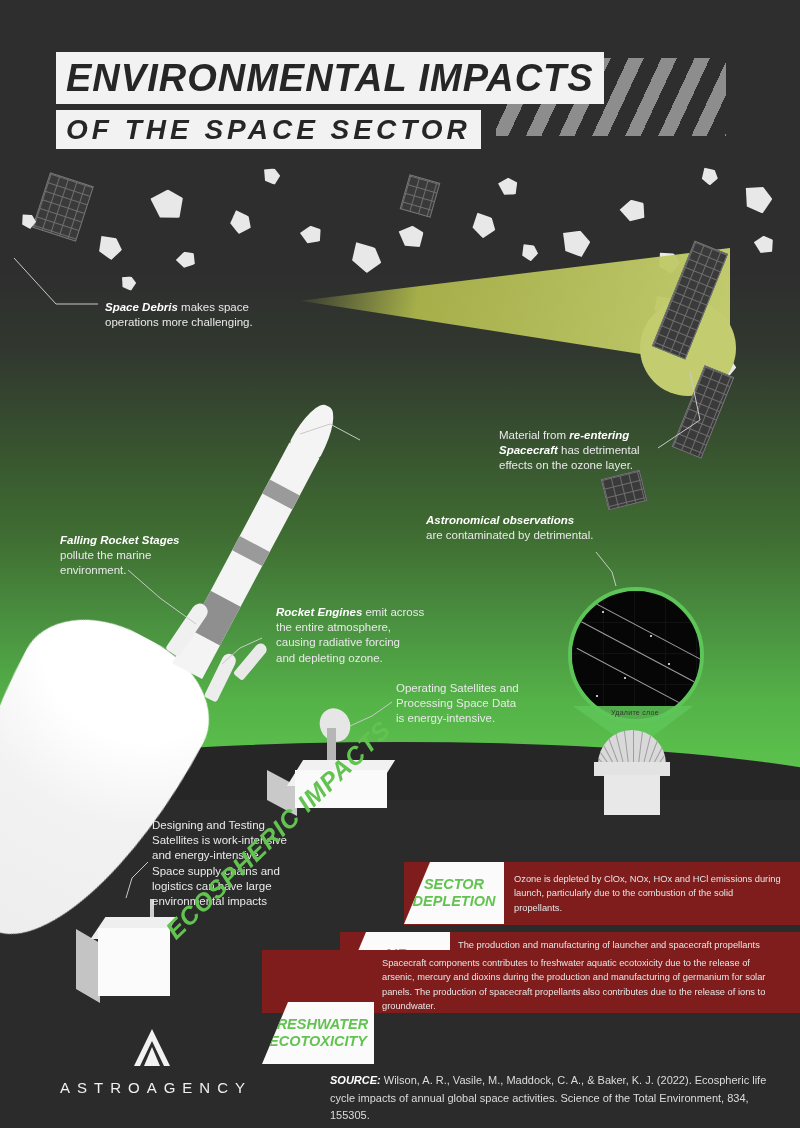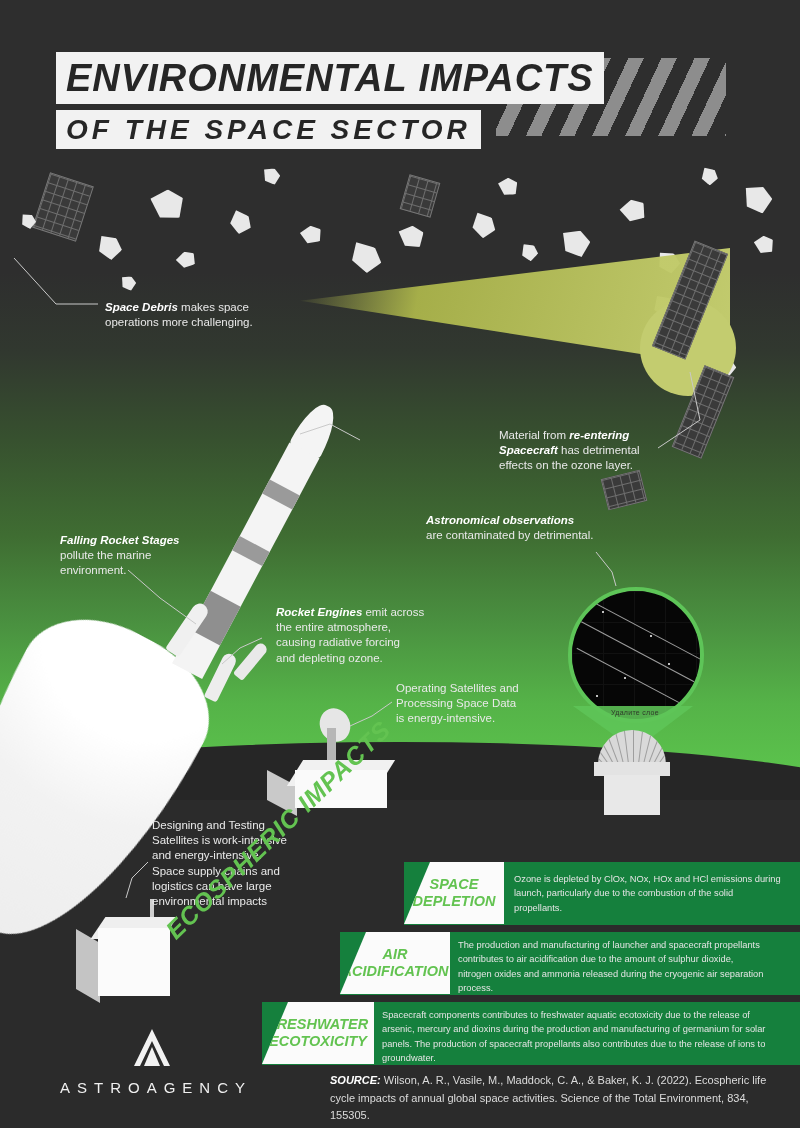--- a/index.html
+++ b/index.html
@@ -81,21 +81,21 @@
   .cone{position:absolute;left:300px;top:248px;width:430px;height:120px;
         background:linear-gradient(100deg,rgba(180,190,70,0.0) 0%,rgba(186,196,78,0.85) 28%,#c2cb6e 100%);
         clip-path:polygon(0% 44%,100% 0%,100% 100%);}
   .cone-ball{position:absolute;left:640px;top:300px;width:96px;height:96px;border-radius:50%;background:#c3cc6f;}
 
   
   .eco-label{position:absolute;left:170px;top:920px;color:#63c351;font-weight:bold;font-style:italic;
      font-size:25px;letter-spacing:1px;transform:rotate(-44deg);transform-origin:left center;white-space:nowrap;}
 
   
-  .ipanel{position:absolute;height:63px;background:#15803d;}
+  .ipanel{position:absolute;height:63px;background:#7f1d1d;}
   .itag{position:absolute;height:62px;background:#fbfbfb;display:flex;flex-direction:column;
         justify-content:center;align-items:center;color:#63c351;font-weight:bold;font-style:italic;
         font-size:14.5px;line-height:1.18;text-align:center;
         clip-path:polygon(26px 0,100% 0,100% 100%,0 100%);}
   .itag span{display:block;white-space:nowrap;}
   .idesc{position:absolute;color:#e4e4e4;font-size:9.3px;line-height:1.55;}
 
   
   .source{position:absolute;left:330px;top:1072px;width:452px;color:#dcdcdc;font-size:11px;line-height:1.6;}
   .source b{font-style:italic;font-weight:bold;color:#fff;}
@@ -262,33 +262,33 @@
     <span>Processing Space Data</span><br>
     <span>is energy-intensive.</span>
   </div>
 
   <div class="eco-label">ECOSPHERIC IMPACTS</div>
 
   <div class="ipanel" style="left:404px;top:862px;width:396px;">
     <div class="idesc" style="left:110px;top:10px;width:268px;">Ozone is depleted by ClOx, NOx, HOx and HCl emissions during launch, particularly due to the combustion of the solid propellants.</div>
   </div>
   <div class="itag" style="left:404px;top:862px;width:100px;">
-    <span>SPACE</span>
+    <span>SECTOR</span>
     <span>DEPLETION</span>
   </div>
 
   <div class="ipanel" style="left:340px;top:932px;width:460px;padding-left:41px;">
     <div class="idesc" style="left:118px;top:6px;width:310px;">The production and manufacturing of launcher and spacecraft propellants contributes to air acidification due to the amount of sulphur dioxide, nitrogen oxides and ammonia released during the cryogenic air separation process.</div>
   </div>
   <div class="itag" style="left:340px;top:932px;width:110px;">
     <span>AIR</span>
     <span>ACIDIFICATION</span>
   </div>
 
-  <div class="ipanel" style="left:262px;top:1002px;width:538px;">
+  <div class="ipanel" style="left:262px;top:950px;width:538px;">
     <div class="idesc" style="left:120px;top:6px;width:392px;">Spacecraft components contributes to freshwater aquatic ecotoxicity due to the release of arsenic, mercury and dioxins during the production and manufacturing of germanium for solar panels. The production of spacecraft propellants also contributes due to the release of ions to groundwater.</div>
   </div>
   <div class="itag" style="left:262px;top:1002px;width:112px;">
     <span>FRESHWATER</span>
     <span>ECOTOXICITY</span>
   </div>
 
   <div class="source">
     <b>SOURCE:</b><span> Wilson, A. R., Vasile, M., Maddock, C. A., &amp; Baker, K. J. (2022). Ecospheric life cycle impacts of annual global space activities. Science of the Total Environment, 834, 155305.</span>
   </div>

